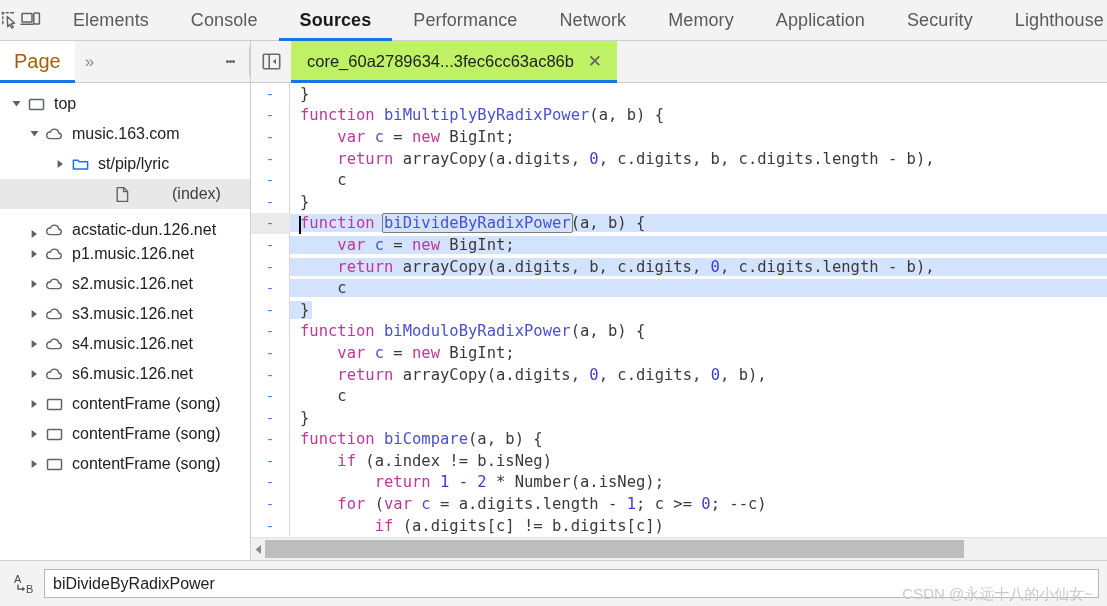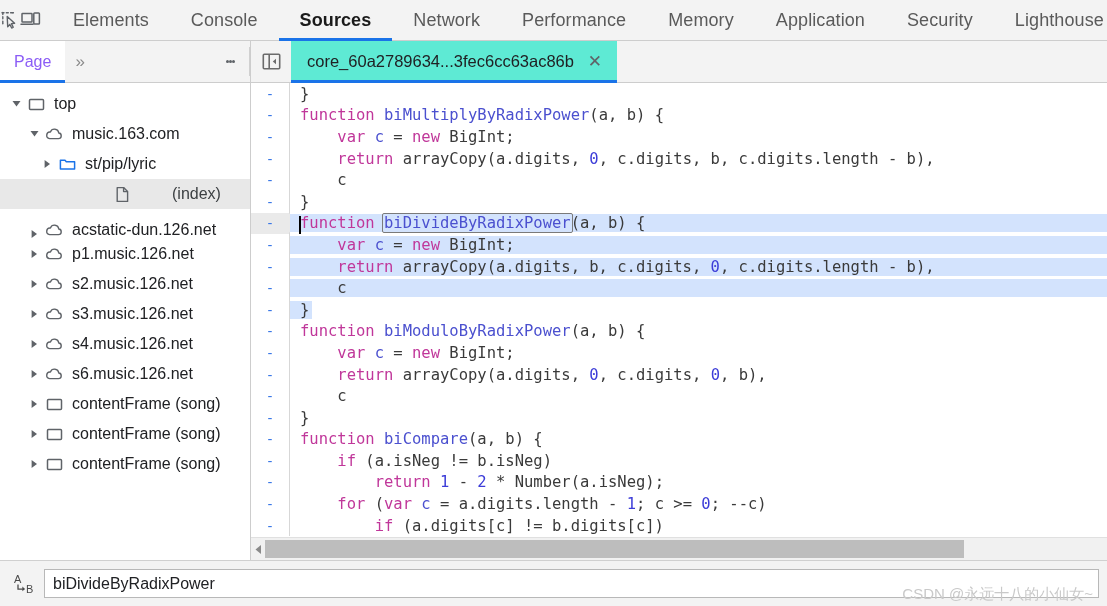--- a/index.html
+++ b/index.html
@@ -40,21 +40,21 @@
   .nav{
     width:250px;min-width:250px;display:flex;flex-direction:column;
     background:#ffffff;border-right:1px solid #cdcdcd;
   }
   .nav-header{
     height:41px;min-height:41px;display:flex;align-items:center;
     background:#f3f3f3;border-bottom:1px solid #cdcdcd;position:relative;
   }
   .nav-tab{
     display:flex;align-items:center;height:100%;padding:0 14px;
-    font-size:16px;color:#8b5cf6;cursor:pointer;position:relative;
+    font-size:20px;color:#a16207;cursor:pointer;position:relative;
     background:#ffffff;
   }
   .nav-tab:after{
     content:"";position:absolute;left:0;right:0;bottom:-1px;height:3px;background:#1a73e8;
   }
   .nav-more{
     display:flex;align-items:center;padding:0 10px;color:#8a8a8a;font-size:17px;
     cursor:pointer;letter-spacing:-2px;
   }
   .nav-dots{
@@ -83,21 +83,21 @@
   
   .source{flex:1;display:flex;flex-direction:column;min-width:0;background:#fff;}
   .tabstrip{
     height:41px;min-height:41px;display:flex;align-items:stretch;
     background:#f3f3f3;border-bottom:1px solid #cdcdcd;
   }
   .panel-toggle{
     width:40px;display:flex;align-items:center;justify-content:center;cursor:pointer;
   }
   .ftab{
-    display:flex;align-items:center;padding:0 13px 0 16px;background:#5eead4;
+    display:flex;align-items:center;padding:0 13px 0 16px;background:#bef264;
     font-size:16.5px;color:#202124;position:relative;cursor:pointer;white-space:nowrap;justify-content:center;
   }
   .ftab:after{
     content:"";position:absolute;left:0;right:0;bottom:-1px;height:3px;background:#1a73e8;
   }
   .ftab .x{
     margin-left:12px;width:18px;height:18px;display:flex;align-items:center;justify-content:center;
     color:#5f6368;font-size:17px;cursor:pointer;line-height:1;
   }
 
@@ -200,24 +200,24 @@
       <div class="tab">
           <span>Elements</span>
         </div>
       <div class="tab">
           <span>Console</span>
         </div>
       <div class="tab active">
           <span>Sources</span>
         </div>
       <div class="tab">
+          <span>Performance</span>
+        </div>
+      <div class="tab">
           <span>Network</span>
-        </div>
-      <div class="tab">
-          <span>Performance</span>
         </div>
       <div class="tab">
           <span>Memory</span>
         </div>
       <div class="tab">
           <span>Application</span>
         </div>
       <div class="tab">
           <span>Security</span>
         </div>
@@ -264,21 +264,21 @@
                 <path d="M1.6 1L7 5 1.6 9z" fill="#5f6368"></path>
               </svg>
             </span>
             <span class="ic">
               <svg width="18" height="17" viewBox="0 0 18 17">
                 <path d="M4.6 12.6h8.9a2.8 2.8 0 0 0 .25-5.58A4.3 4.3 0 0 0 5.4 6.1a3.25 3.25 0 0 0-.8 6.5z" fill="none" stroke="#5f6368" stroke-width="1.4" stroke-linejoin="round"></path>
               </svg>
             </span>
             <span class="lbl">music.163.com</span>
           </div>
-          <div class="row" style="padding-left: 39px;">
+          <div class="row" style="padding-left: 52px;">
             <span class="tw">
               <svg width="9" height="10" viewBox="0 0 9 10">
                 <path d="M1.6 1L7 5 1.6 9z" fill="#5f6368"></path>
               </svg>
             </span>
             <span class="ic">
               <svg width="17" height="17" viewBox="0 0 17 17">
                 <path d="M1.4 4.2h4.6l1.3 1.5h8.3v7.4H1.4z" fill="none" stroke="#1a73e8" stroke-width="1.5" stroke-linejoin="round"></path>
               </svg>
             </span>
@@ -441,21 +441,21 @@
             <div class="cline"><div class="gutter">-</div><div class="gborder"></div><div class="ctext hl-full"><span style="position: relative;"><span>    </span><span class="kw">var </span><span class="fn">c</span><span class="pl"> = </span><span class="kw">new </span><span class="pl">BigInt;</span></span></div></div>
             <div class="cline"><div class="gutter">-</div><div class="gborder"></div><div class="ctext hl-full"><span style="position: relative;"><span>    </span><span class="kw">return </span><span class="pl">arrayCopy(a.digits, b, c.digits, </span><span class="num">0</span><span class="pl">, c.digits.length - b),</span></span></div></div>
             <div class="cline"><div class="gutter">-</div><div class="gborder"></div><div class="ctext hl-full"><span style="position: relative;"><span>    </span><span class="pl">c</span></span></div></div>
             <div class="cline"><div class="gutter">-</div><div class="gborder"></div><div class="ctext"><span class="hl-part" style="width: 22px;"></span><span style="position: relative;"><span></span><span class="pl">}</span></span></div></div>
             <div class="cline"><div class="gutter">-</div><div class="gborder"></div><div class="ctext"><span style="position: relative;"><span></span><span class="kw">function </span><span class="fn">biModuloByRadixPower</span><span class="pl">(a, b) {</span></span></div></div>
             <div class="cline"><div class="gutter">-</div><div class="gborder"></div><div class="ctext"><span style="position: relative;"><span>    </span><span class="kw">var </span><span class="fn">c</span><span class="pl"> = </span><span class="kw">new </span><span class="pl">BigInt;</span></span></div></div>
             <div class="cline"><div class="gutter">-</div><div class="gborder"></div><div class="ctext"><span style="position: relative;"><span>    </span><span class="kw">return </span><span class="pl">arrayCopy(a.digits, </span><span class="num">0</span><span class="pl">, c.digits, </span><span class="num">0</span><span class="pl">, b),</span></span></div></div>
             <div class="cline"><div class="gutter">-</div><div class="gborder"></div><div class="ctext"><span style="position: relative;"><span>    </span><span class="pl">c</span></span></div></div>
             <div class="cline"><div class="gutter">-</div><div class="gborder"></div><div class="ctext"><span style="position: relative;"><span></span><span class="pl">}</span></span></div></div>
             <div class="cline"><div class="gutter">-</div><div class="gborder"></div><div class="ctext"><span style="position: relative;"><span></span><span class="kw">function </span><span class="fn">biCompare</span><span class="pl">(a, b) {</span></span></div></div>
-            <div class="cline"><div class="gutter">-</div><div class="gborder"></div><div class="ctext"><span style="position: relative;"><span>    </span><span class="kw">if </span><span class="pl">(a.isNeg != b.isNeg)</span></span></div></div>
+            <div class="cline"><div class="gutter">-</div><div class="gborder"></div><div class="ctext"><span style="position: relative;"><span>    </span><span class="kw">if </span><span class="pl">(a.index != b.isNeg)</span></span></div></div>
             <div class="cline"><div class="gutter">-</div><div class="gborder"></div><div class="ctext"><span style="position: relative;"><span>        </span><span class="kw">return </span><span class="num">1</span><span class="pl"> - </span><span class="num">2</span><span class="pl"> * Number(a.isNeg);</span></span></div></div>
             <div class="cline"><div class="gutter">-</div><div class="gborder"></div><div class="ctext"><span style="position: relative;"><span>    </span><span class="kw">for </span><span class="pl">(</span><span class="kw">var </span><span class="fn">c</span><span class="pl"> = a.digits.length - </span><span class="num">1</span><span class="pl">; c &gt;= </span><span class="num">0</span><span class="pl">; --c)</span></span></div></div>
             <div class="cline"><div class="gutter">-</div><div class="gborder"></div><div class="ctext"><span style="position: relative;"><span>        </span><span class="kw">if </span><span class="pl">(a.digits[c] != b.digits[c])</span></span></div></div>
           </div>
       </div>
 
       <div class="hscroll">
         <div class="hs-arrow">
           <svg width="9" height="11" viewBox="0 0 9 11">
               <path d="M7 1L1.5 5.5 7 10z" fill="#8a8a8a"></path>

